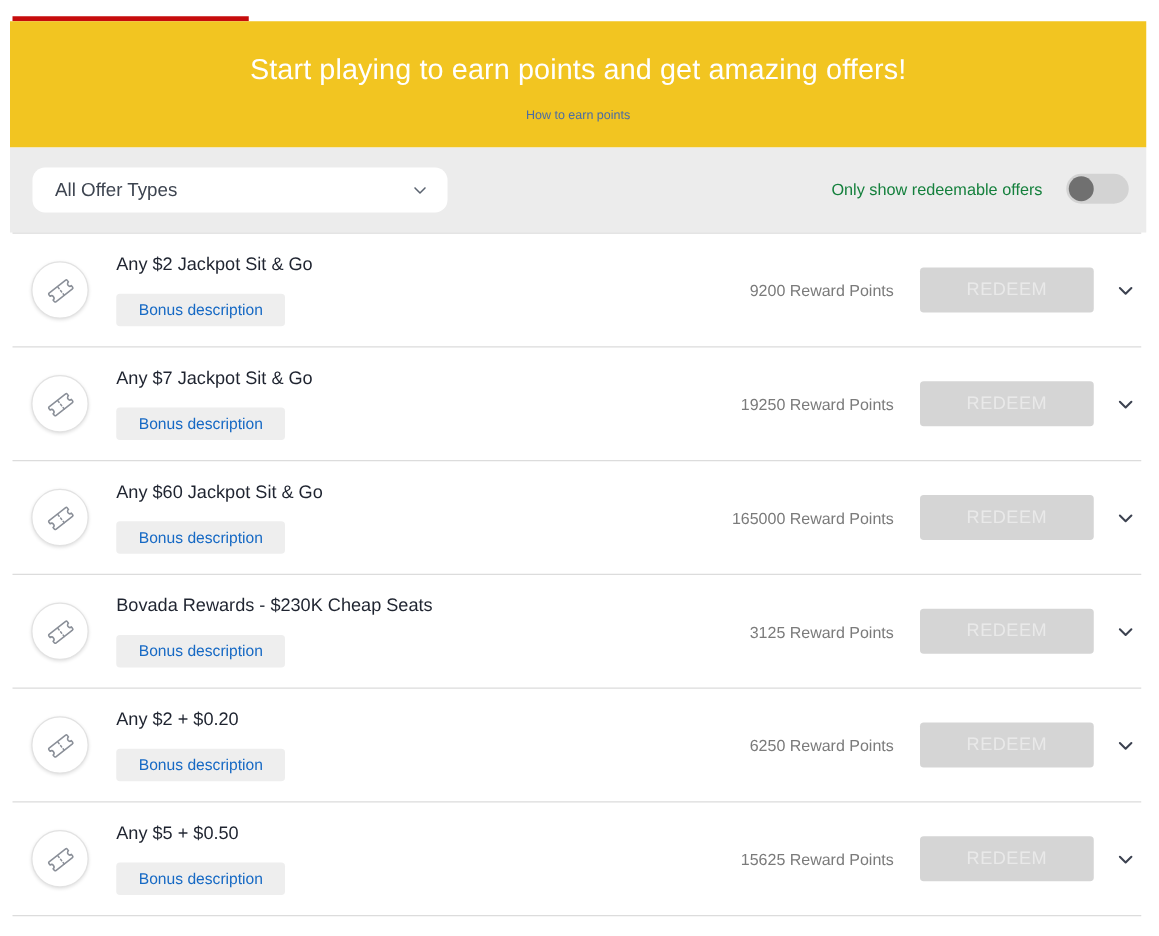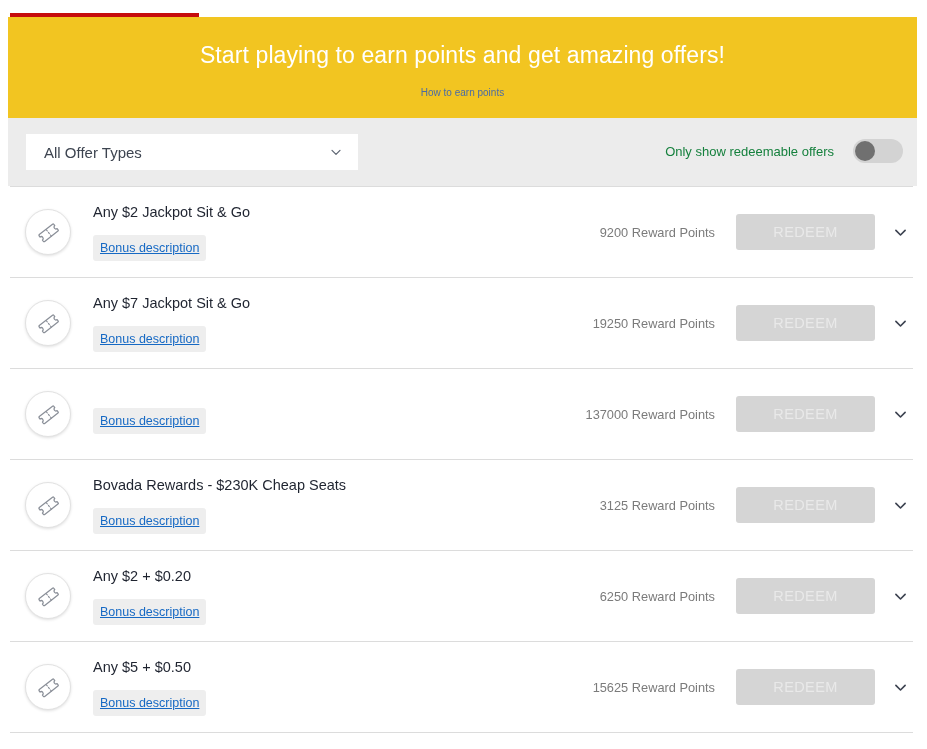--- a/index.html
+++ b/index.html
@@ -77,21 +77,21 @@
     align-items: center;
   }
   .offer-select {
     position: absolute;
     left: 18px;
     top: 16px;
     width: 332px;
     height: 36px;
     background: #ffffff;
     border: none;
-    border-radius: 0;
+    border-radius: 10px;
     box-sizing: border-box;
     display: flex;
     align-items: center;
     cursor: pointer;
   }
   .offer-select-label {
     font-size: 15px;
     color: #3d4450;
     padding-left: 18px;
     flex: 1;
@@ -188,24 +188,23 @@
     line-height: 18px;
     white-space: nowrap;
   }
   .bonus-chip {
     align-self: flex-start;
     margin-top: 14px;
     background: #eeeeee;
     color: #1669c4;
     font-size: 12.5px;
     line-height: 14px;
-    padding: 6px 7px;
+    padding: 6px 18px;
     border-radius: 3px;
     cursor: pointer;
-    text-decoration: underline;
   }
 
   .points {
     font-size: 12.8px;
     color: #7b7b7b;
     white-space: nowrap;
     text-align: right;
     flex: none;
     margin-right: 21px;
   }
@@ -327,23 +326,24 @@
     <div class="offer-row">
       <div class="ticket-badge">
         <svg width="24" height="24" viewBox="0 0 24 24">
           <g transform="rotate(-38 12 12)">
             <path d="M3.6 8.6 h16.8 a0.9 0.9 0 0 1 0.9 0.9 v1.6 a1.9 1.9 0 0 0 0 3.8 v1.6 a0.9 0.9 0 0 1 -0.9 0.9 h-16.8 a0.9 0.9 0 0 1 -0.9 -0.9 v-1.6 a1.9 1.9 0 0 0 0 -3.8 v-1.6 a0.9 0.9 0 0 1 0.9 -0.9 z" fill="none" stroke="#8a8f98" stroke-width="1.25" stroke-linejoin="round"></path>
             <path d="M12.1 9.3 v1.5 M12.1 12.6 v1.5 M12.1 15.9 v1.4" fill="none" stroke="#8a8f98" stroke-width="1.15" stroke-linecap="round"></path>
           </g>
         </svg>
       </div>
       <div class="offer-text">
-        <span class="bonus-chip">Bonus description</span>
-      </div>
-      <div class="points">137000 Reward Points</div>
+        <div class="offer-title">Any $60 Jackpot Sit &amp; Go</div>
+        <span class="bonus-chip">Bonus description</span>
+      </div>
+      <div class="points">165000 Reward Points</div>
       <button class="redeem-btn">REDEEM</button>
       <div class="row-chevron">
         <svg class="chev-lg" viewBox="0 0 24 24">
           <path d="M5.5 9 L12 15.5 L18.5 9" fill="none" stroke="#3c4250" stroke-width="2.3" stroke-linecap="round" stroke-linejoin="round"></path>
         </svg>
       </div>
     </div>
 
     <div class="divider"></div>
 

